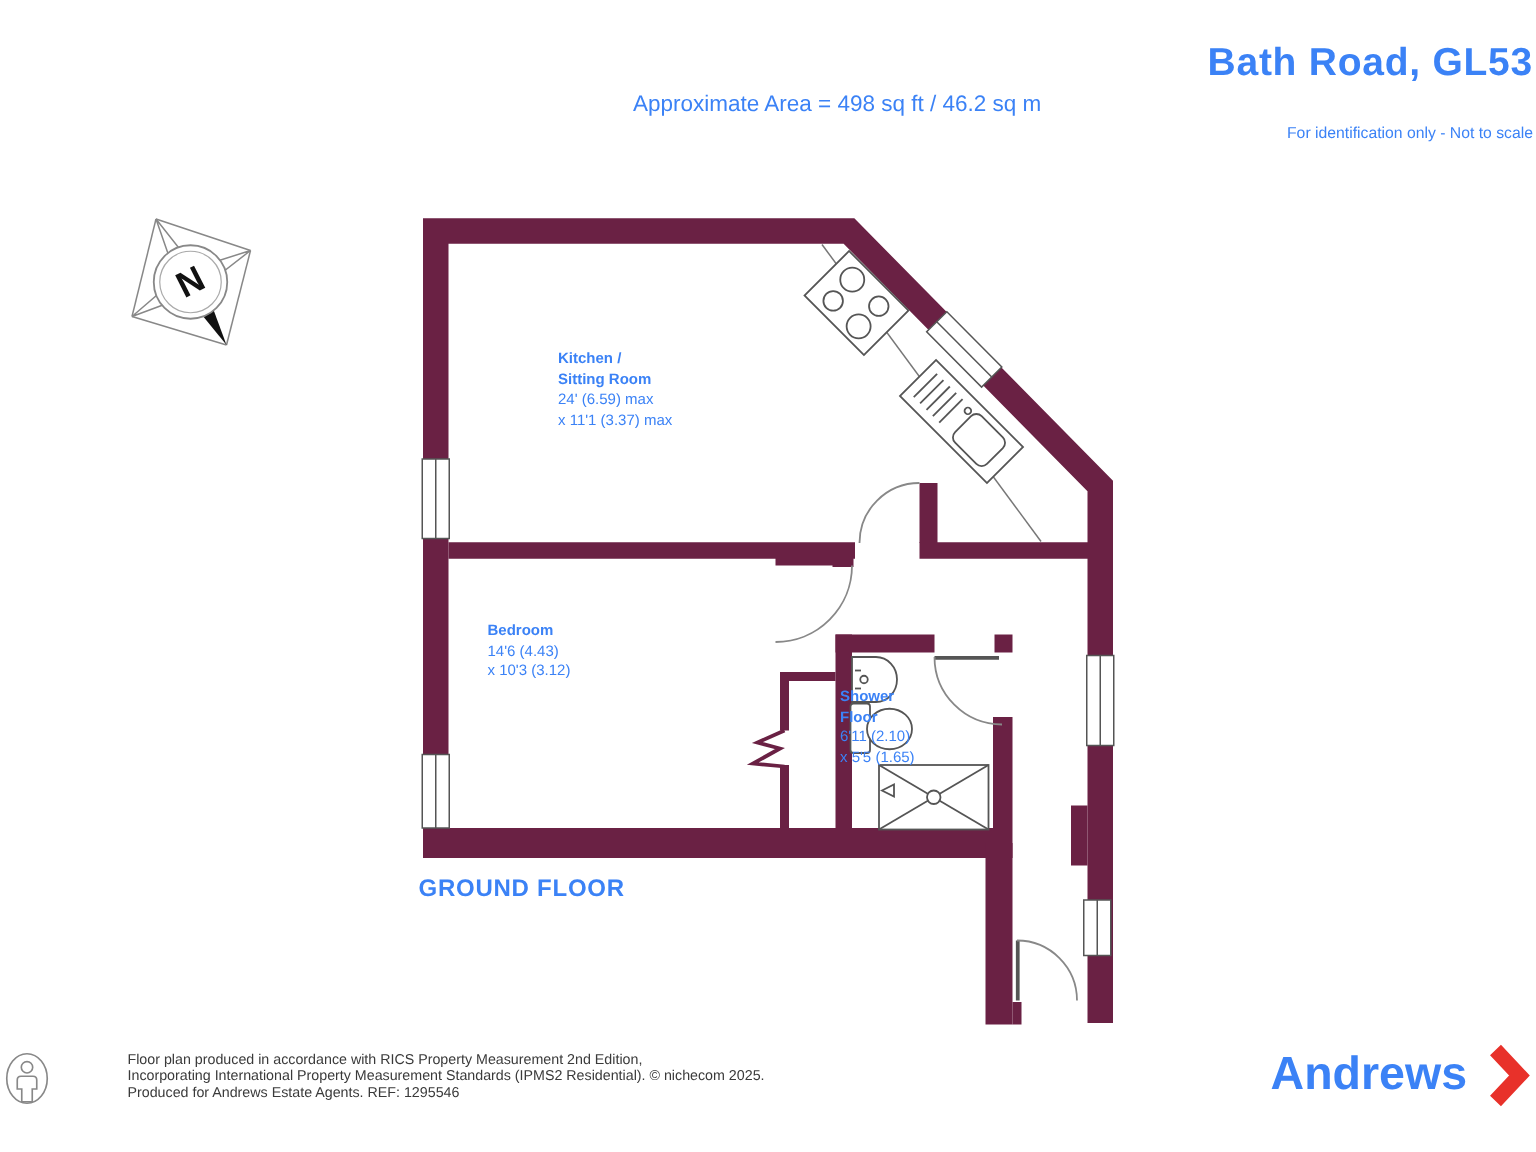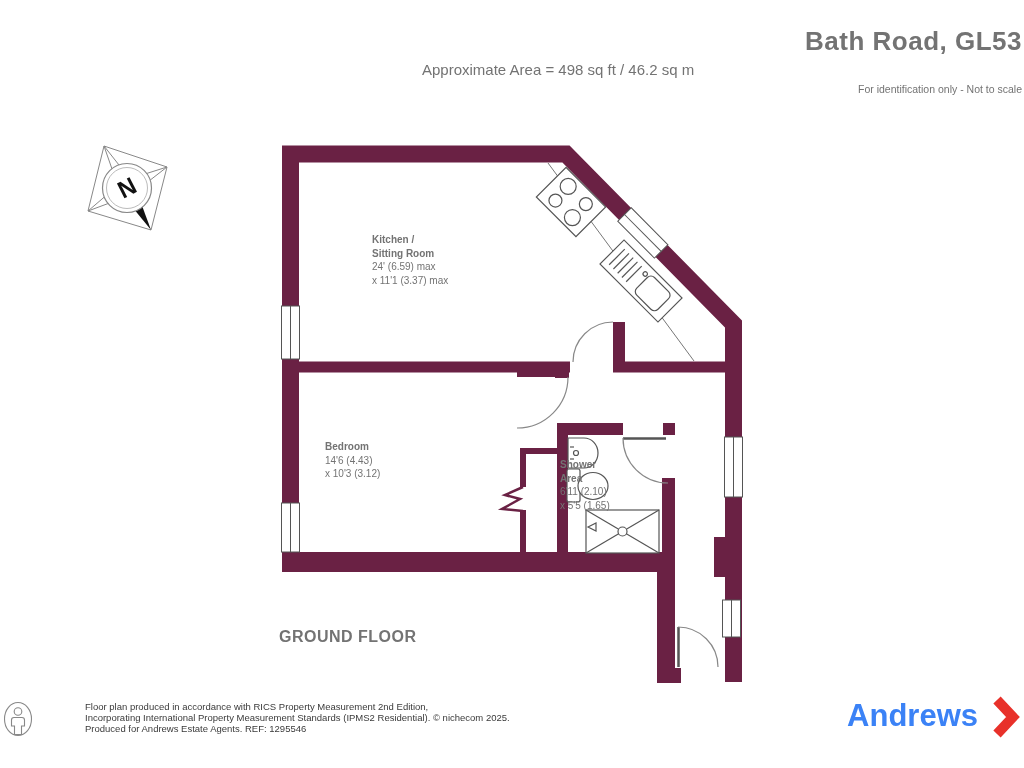--- a/index.html
+++ b/index.html
@@ -1,29 +1,29 @@
 <!DOCTYPE html>
 <html><head>
 <meta charset="utf-8">
 <style>
   html,body{margin:0;padding:0;background:#fff;}
   .stage{position:relative;width:1024px;height:768px;background:#ffffff;
          font-family:"Liberation Sans",sans-serif;overflow:hidden;}
   .plan-svg{position:absolute;left:0;top:0;}
-  .txt{position:absolute;color:#737373;}
+  .txt{position:absolute;color:#3b82f6;}
   .hdr-title{top:26px;right:2px;width:600px;text-align:right;
              font-size:26px;font-weight:bold;letter-spacing:0.5px;}
   .hdr-area{top:61px;right:2px;width:600px;text-align:left;font-size:15px;}
   .hdr-note{top:83px;right:2px;width:600px;text-align:right;font-size:10.5px;}
   .room-label{text-align:left;font-size:10px;line-height:13.5px;}
   .room-label .rname{font-weight:bold;}
   .kitchen-label{left:372px;top:233px;width:200px;}
-  .bedroom-label{left:325px;top:440px;width:200px;}
+  .bedroom-label{left:325px;top:414px;width:200px;}
   .shower-label{left:560px;top:458px;width:140px;}
-  .floor-label{left:279px;top:584px;font-size:16px;font-weight:bold;letter-spacing:0.5px;margin-top:44px;}
+  .floor-label{left:279px;top:584px;font-size:16px;font-weight:bold;letter-spacing:0.5px;}
   .footer{left:37px;top:701px;font-size:9.5px;line-height:11px;color:#3a3a3a;margin-left:48px;}
   .brand{right:46px;top:698px;font-size:31px;font-weight:bold;}
 </style>
 </head>
 <body>
 
 <div class="stage">
 
   <svg class="plan-svg" width="1024" height="768" viewBox="0 0 1024 768">
 
@@ -177,21 +177,21 @@
   </div>
 
   <div class="txt room-label bedroom-label">
     <div class="rname">Bedroom</div>
     <div>14'6 (4.43)</div>
     <div>x 10'3 (3.12)</div>
   </div>
 
   <div class="txt room-label shower-label">
     <div class="rname">Shower</div>
-    <div class="rname">Area</div>
+    <div class="rname">Floor</div>
     <div>6'11 (2.10)</div>
     <div>x 5'5 (1.65)</div>
   </div>
 
   <div class="txt floor-label">GROUND FLOOR</div>
 
   <div class="txt footer">
     <div>Floor plan produced in accordance with RICS Property Measurement 2nd Edition,</div>
     <div>Incorporating International Property Measurement Standards (IPMS2 Residential).   © nichecom 2025.</div>
     <div>Produced for Andrews Estate Agents.   REF: 1295546</div>

